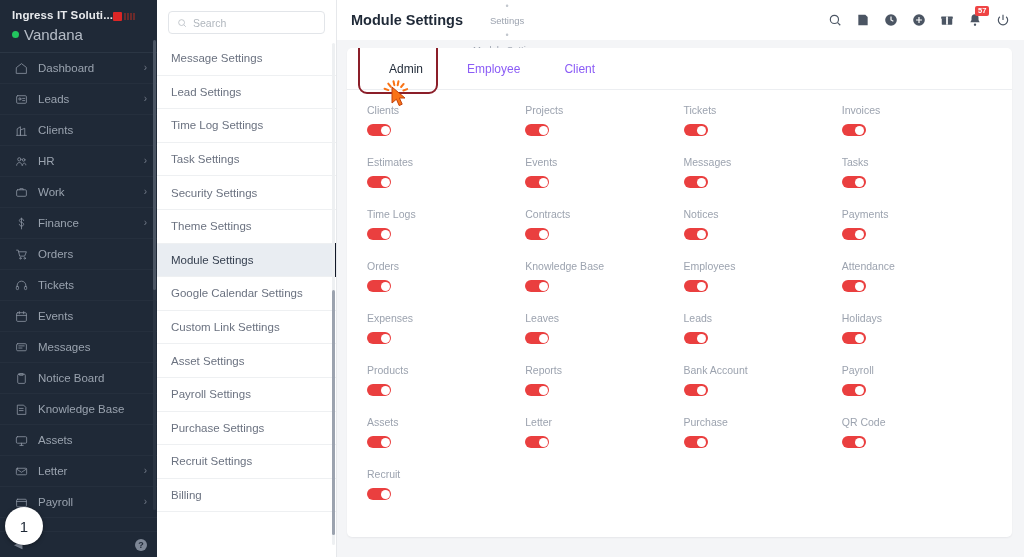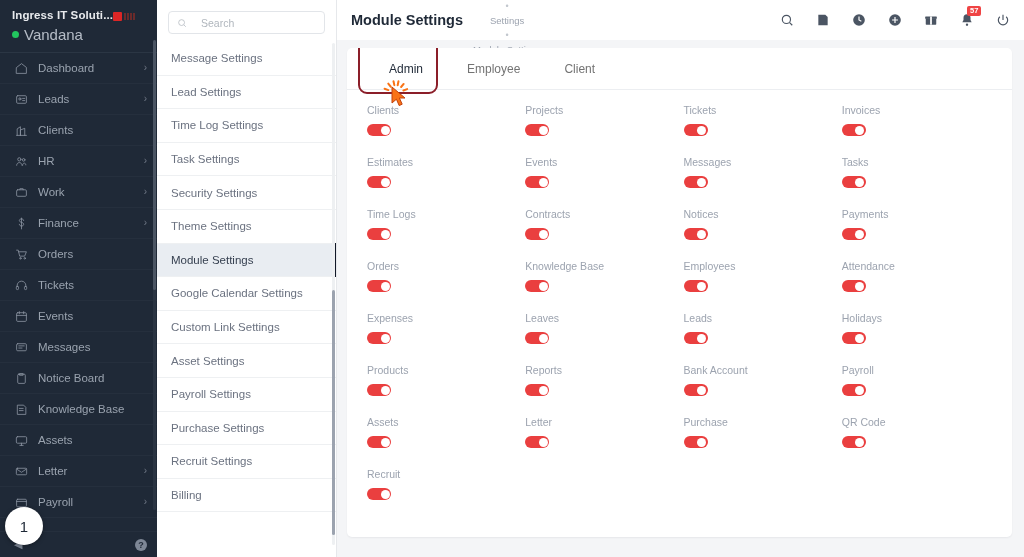--- a/index.html
+++ b/index.html
@@ -83,21 +83,21 @@
 
   
   .settings-col {
     width: 180px; flex: 0 0 180px; background: #ffffff;
     height: 557px; position: relative;
     border-right: 1px solid #e6e8eb;
     display: flex; flex-direction: column;
   }
   .search-wrap { padding: 11px 11px 8px 11px; background:#fff; }
   .search-box {
-    display: flex; align-items: center; gap: 14px;
+    display: flex; align-items: center; gap: 6px;
     height: 23px; border: 1px solid #e2e5e9; border-radius: 4px;
     padding: 0 8px; background: #fff;
   }
   .search-box svg { width: 10px; height: 10px; stroke: #b0b6bd; fill: none; stroke-width: 1.8; }
   .search-box input {
     border: 0; outline: 0; font-size: 10.5px; color: #4b5563;
     font-family: "Liberation Sans", sans-serif; width: 100%; background: transparent;
   }
   .search-box input::placeholder { color: #b0b6bd; }
   .settings-list { flex: 1; overflow: hidden; position: relative; }
@@ -123,42 +123,42 @@
   
   .main { flex: 1; display: flex; flex-direction: column; background: #f4f5f7; min-width: 0; }
   .topbar {
     height: 40px; background: #ffffff; display: flex; align-items: center;
     padding: 0 14px 0 14px; gap: 10px; flex: 0 0 40px;
   }
   .page-title { font-size: 14.5px; font-weight: bold; color: #1f2937; white-space: nowrap; }
   .crumbs { display: flex; align-items: center; gap: 4px; font-size: 9.5px; color: #9ca3af; flex-direction: column; }
   .crumb-sep { font-size: 9px; color: #c2c7ce; }
   .topbar-spacer { flex: 1; }
-  .top-icons { display: flex; align-items: center; gap: 22px; }
+  .top-icons { display: flex; align-items: center; gap: 14px; }
   .t-ico { position: relative; color: #4b5563; display: flex; align-items: center; cursor: pointer; }
   .t-ico svg { width: 14px; height: 14px; }
   .bell-badge {
     position: absolute; top: -7px; left: 7px;
     background: #ef4444; color: #fff; font-size: 7.5px; font-weight: bold;
     border-radius: 2px; padding: 1px 3px; line-height: 1;
   }
 
   .content { flex: 1; padding: 8px 12px 20px 10px; overflow: hidden; }
   .card {
     background: #ffffff; border-radius: 5px; height: 100%;
     box-shadow: 0 1px 2px rgba(16,24,40,.06);
     display: flex; flex-direction: column; overflow: hidden;
   }
   .tabs {
     display: flex; align-items: stretch; height: 42px;
     border-bottom: 1px solid #eceef1; padding-left: 20px; position: relative;
   }
   .tab {
     display: flex; align-items: center; padding: 0 22px;
-    font-size: 12px; color: #737373; cursor: pointer; position: relative;
+    font-size: 12px; color: #8b5cf6; cursor: pointer; position: relative;
   }
   .tab.active { color: #1f2937; }
   .highlight-ring {
     position: absolute; left: 11px; top: -10px;
     width: 80px; height: 56px;
     border: 2.5px solid #8b1e29; border-radius: 9px;
     pointer-events: none; z-index: 12;
   }
   .cursor-wrap { position: absolute; left: 36px; top: 30px; z-index: 14; pointer-events: none; }
   .burst { position: absolute; left: 2px; top: 0; width: 22px; height: 18px; }

